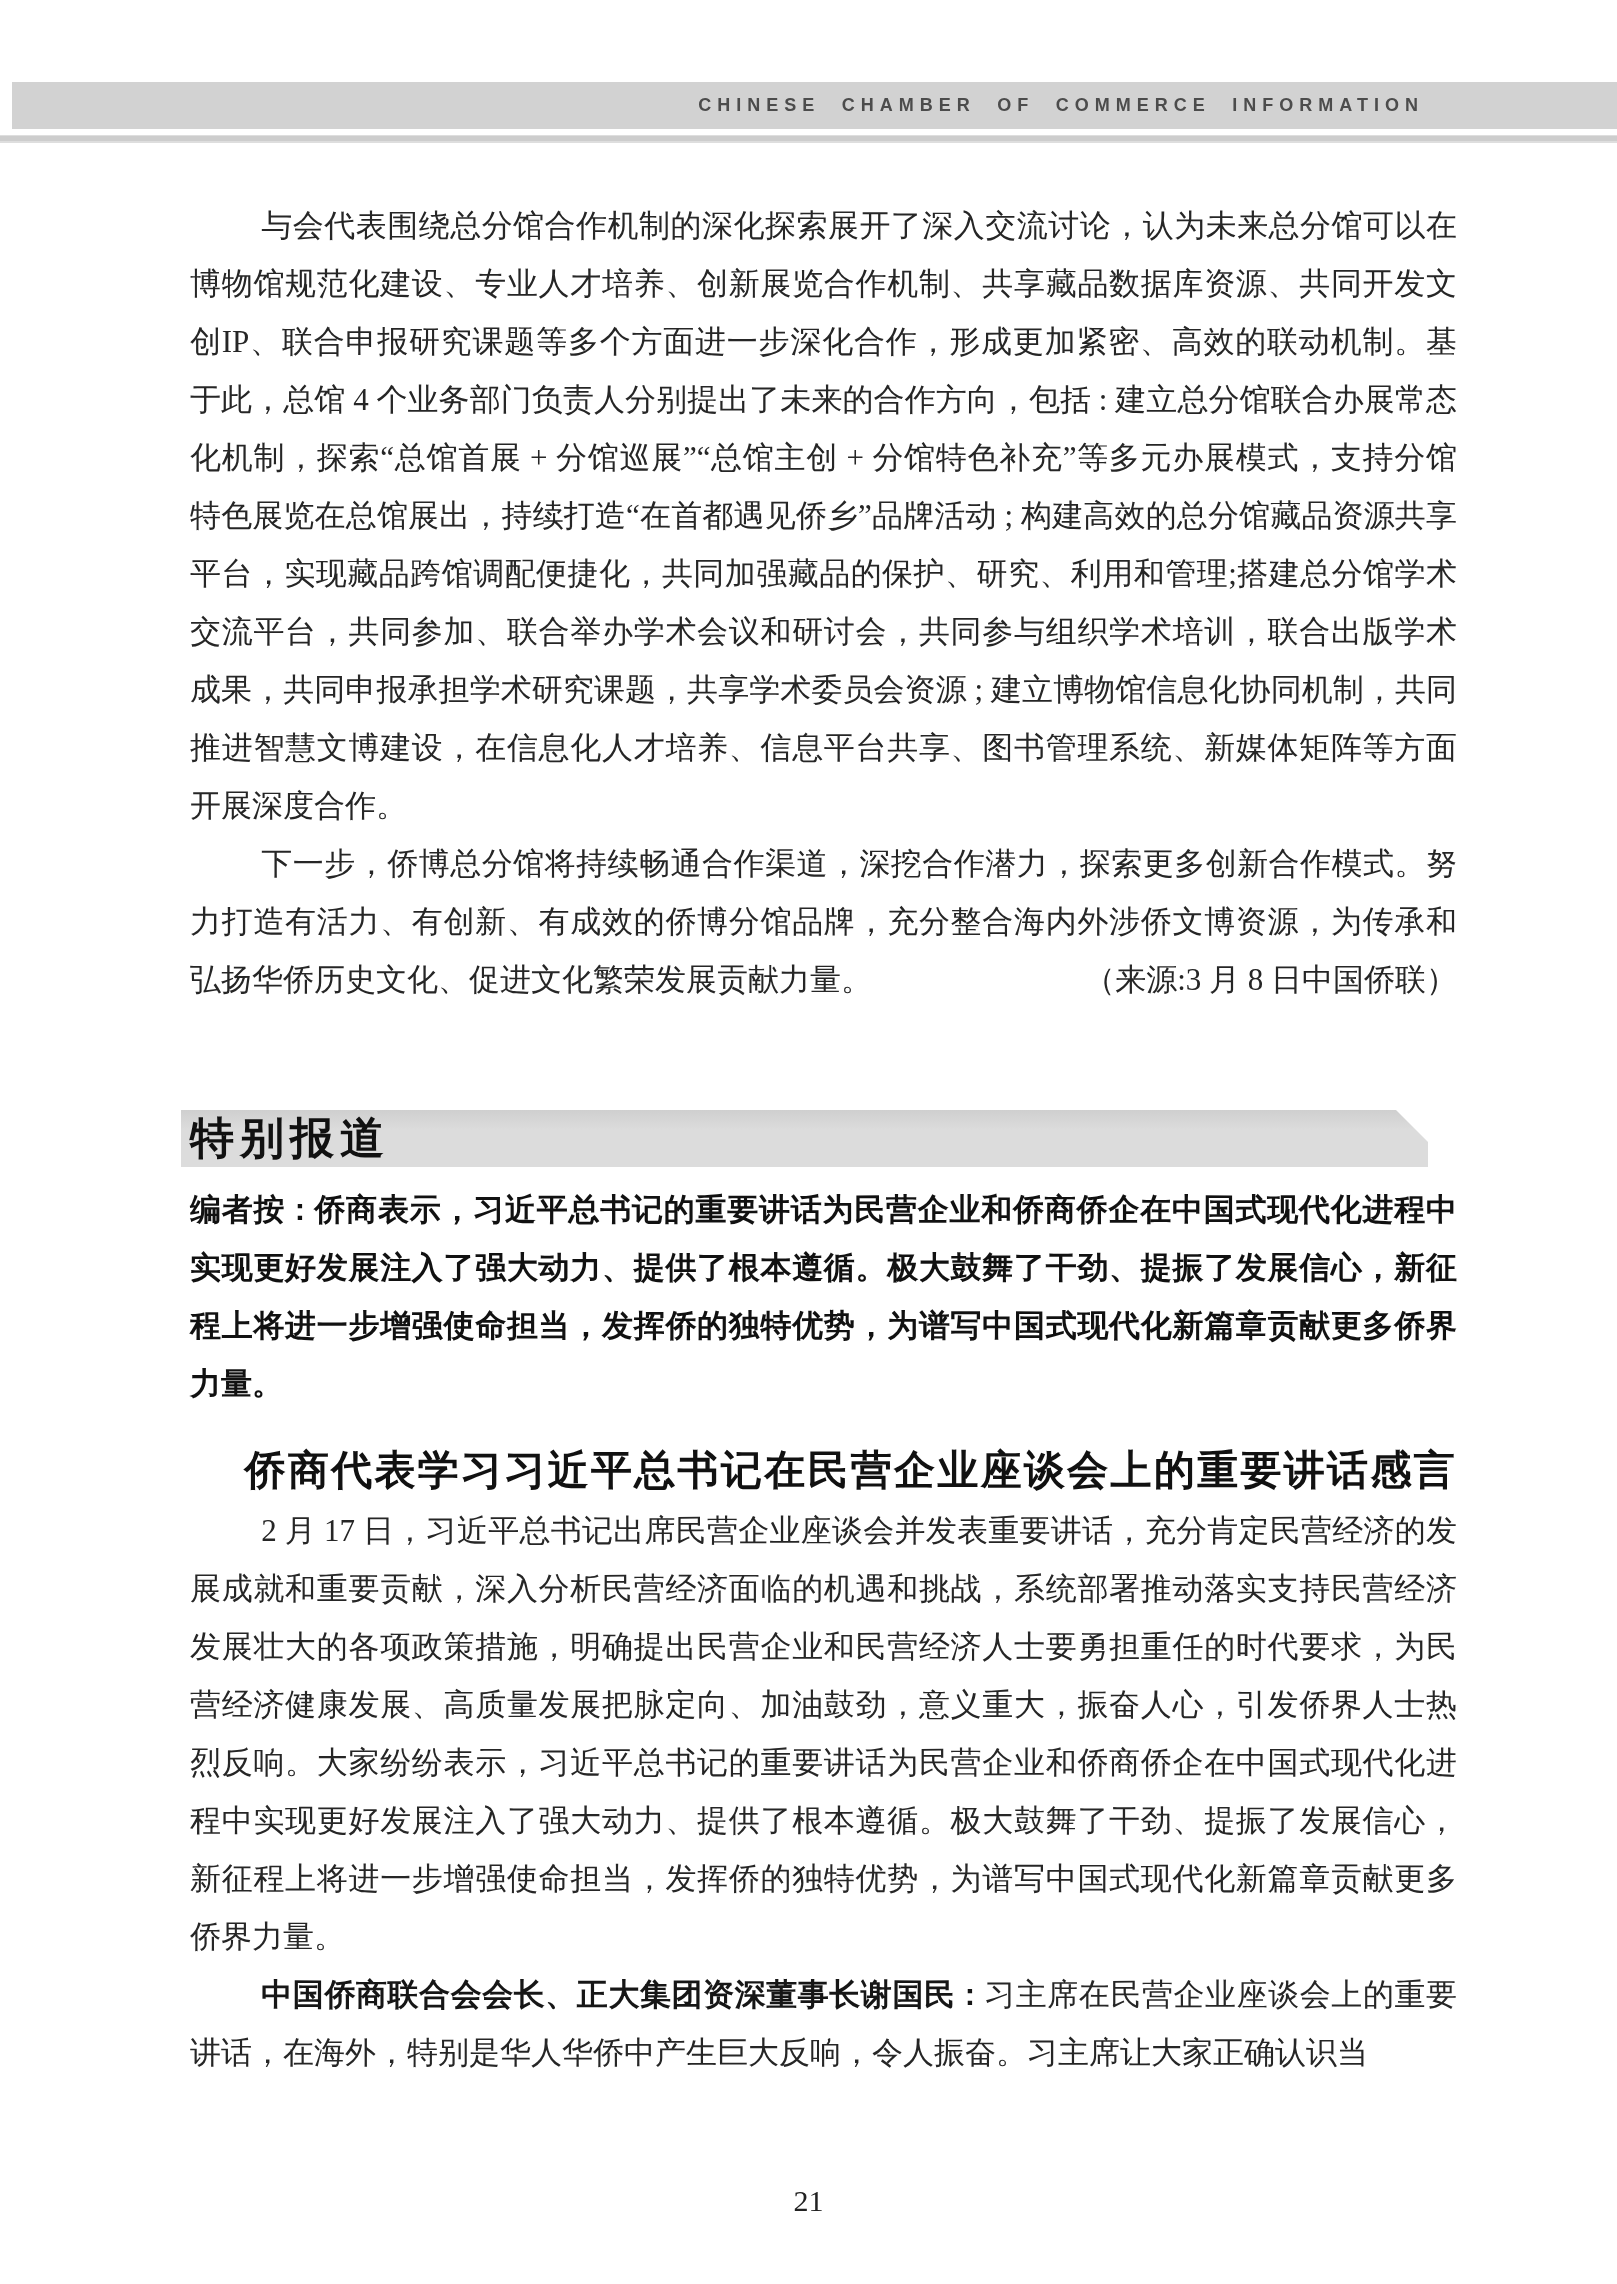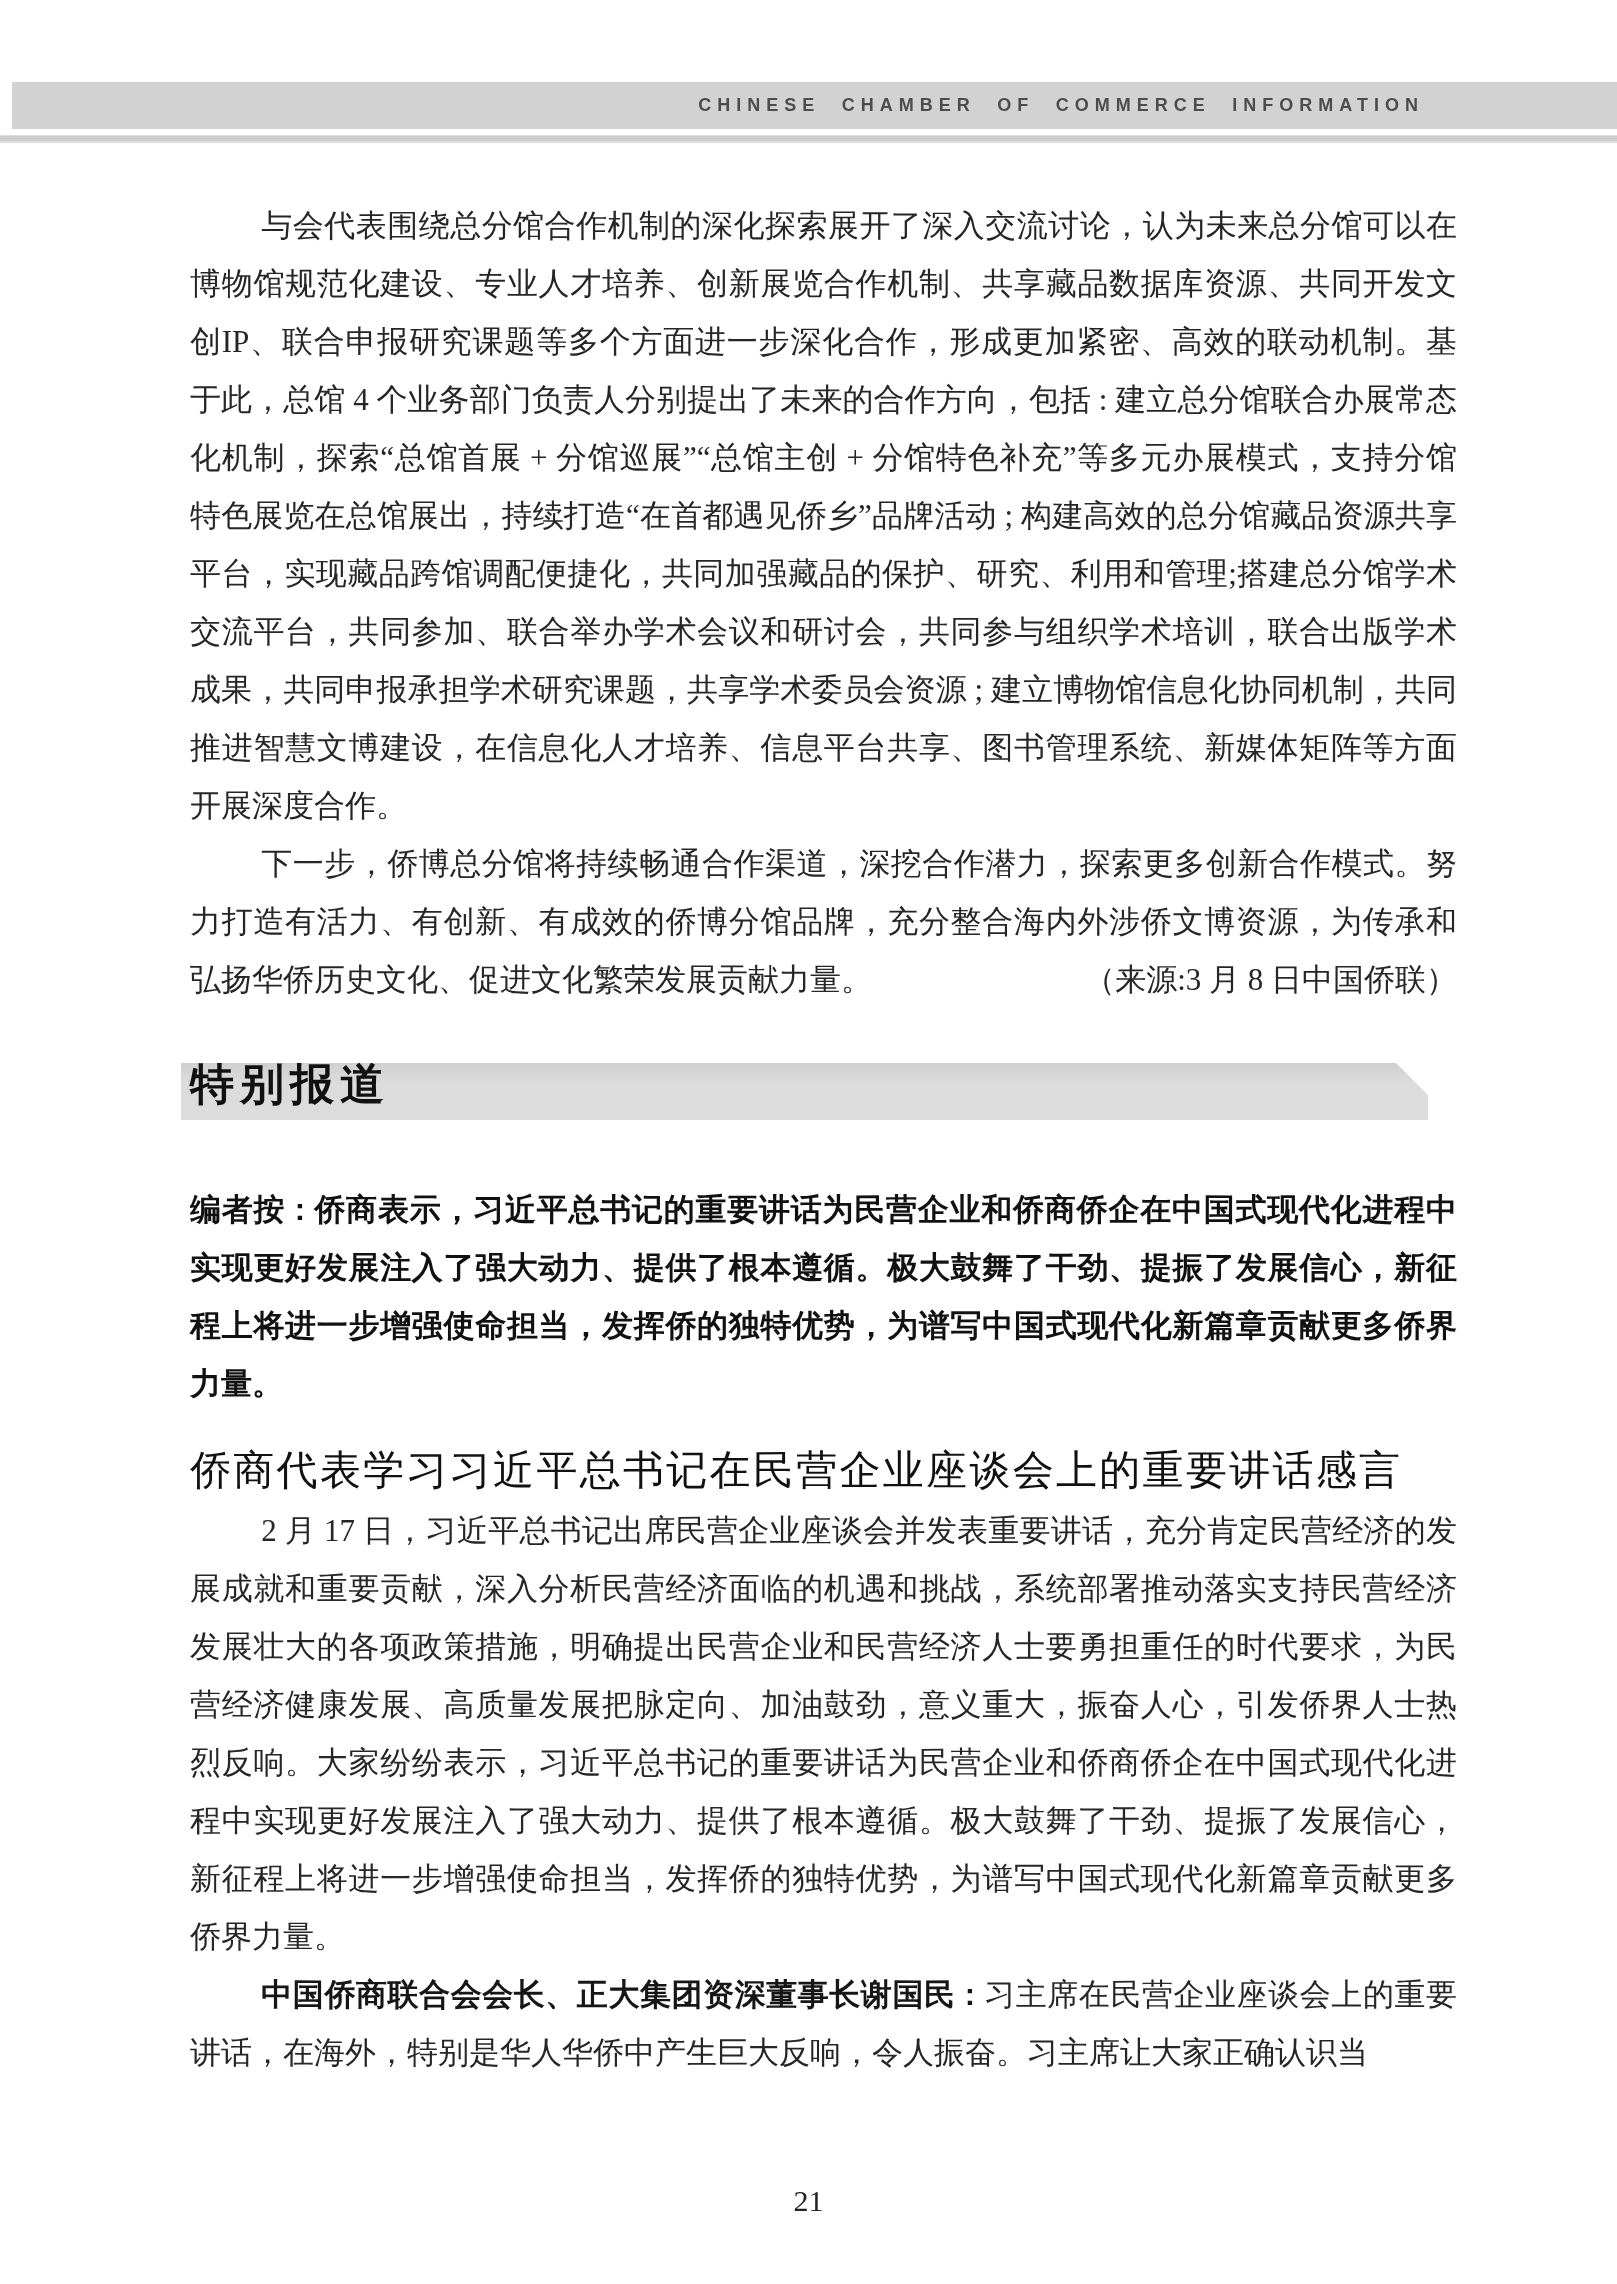--- a/index.html
+++ b/index.html
@@ -66,26 +66,26 @@
   .para-indent{text-indent:2.3em;}
   .para-with-source{position:relative;}
   .source-note{
     position:absolute;
     right:0; bottom:0;
     white-space:nowrap;
   }
   
   .section-bar{
     position:absolute;
-    left:181px; top:1063px;
+    left:181px; top:1110px;
     width:1247px; height:57px;
     background:linear-gradient(180deg,var(--section-bar-top),var(--section-bar-bg) 35%);
     clip-path:polygon(0 0, 1215px 0, 1247px 32px, 1247px 57px, 0 57px);
     display:flex;
-    align-items:flex-start;
+    align-items:center;
   }
   .section-title{
     font-family:"Liberation Serif","DejaVu Serif",serif;
     font-size:44px;
     font-weight:700;
     letter-spacing:6px;
     color:var(--heading-color);
     padding-left:9px;
     line-height:1;
   }
@@ -99,23 +99,23 @@
     font-size:31px;
     line-height:58px;
     text-align:justify;
     color:var(--heading-color);
   }
   
   .headline{
     position:absolute;
     left:190px; top:1446px;
     width:1267px;
-    text-align:left;
+    text-align:right;
     font-family:"Liberation Sans","DejaVu Sans",sans-serif;
-    font-weight:400;
+    font-weight:700;
     font-size:41px;
     letter-spacing:2.3px;
     color:var(--heading-color);
     line-height:1.2;
     white-space:nowrap;
   }
   .article-2{
     position:absolute;
     left:190px; top:1502px;
     width:1267px;

